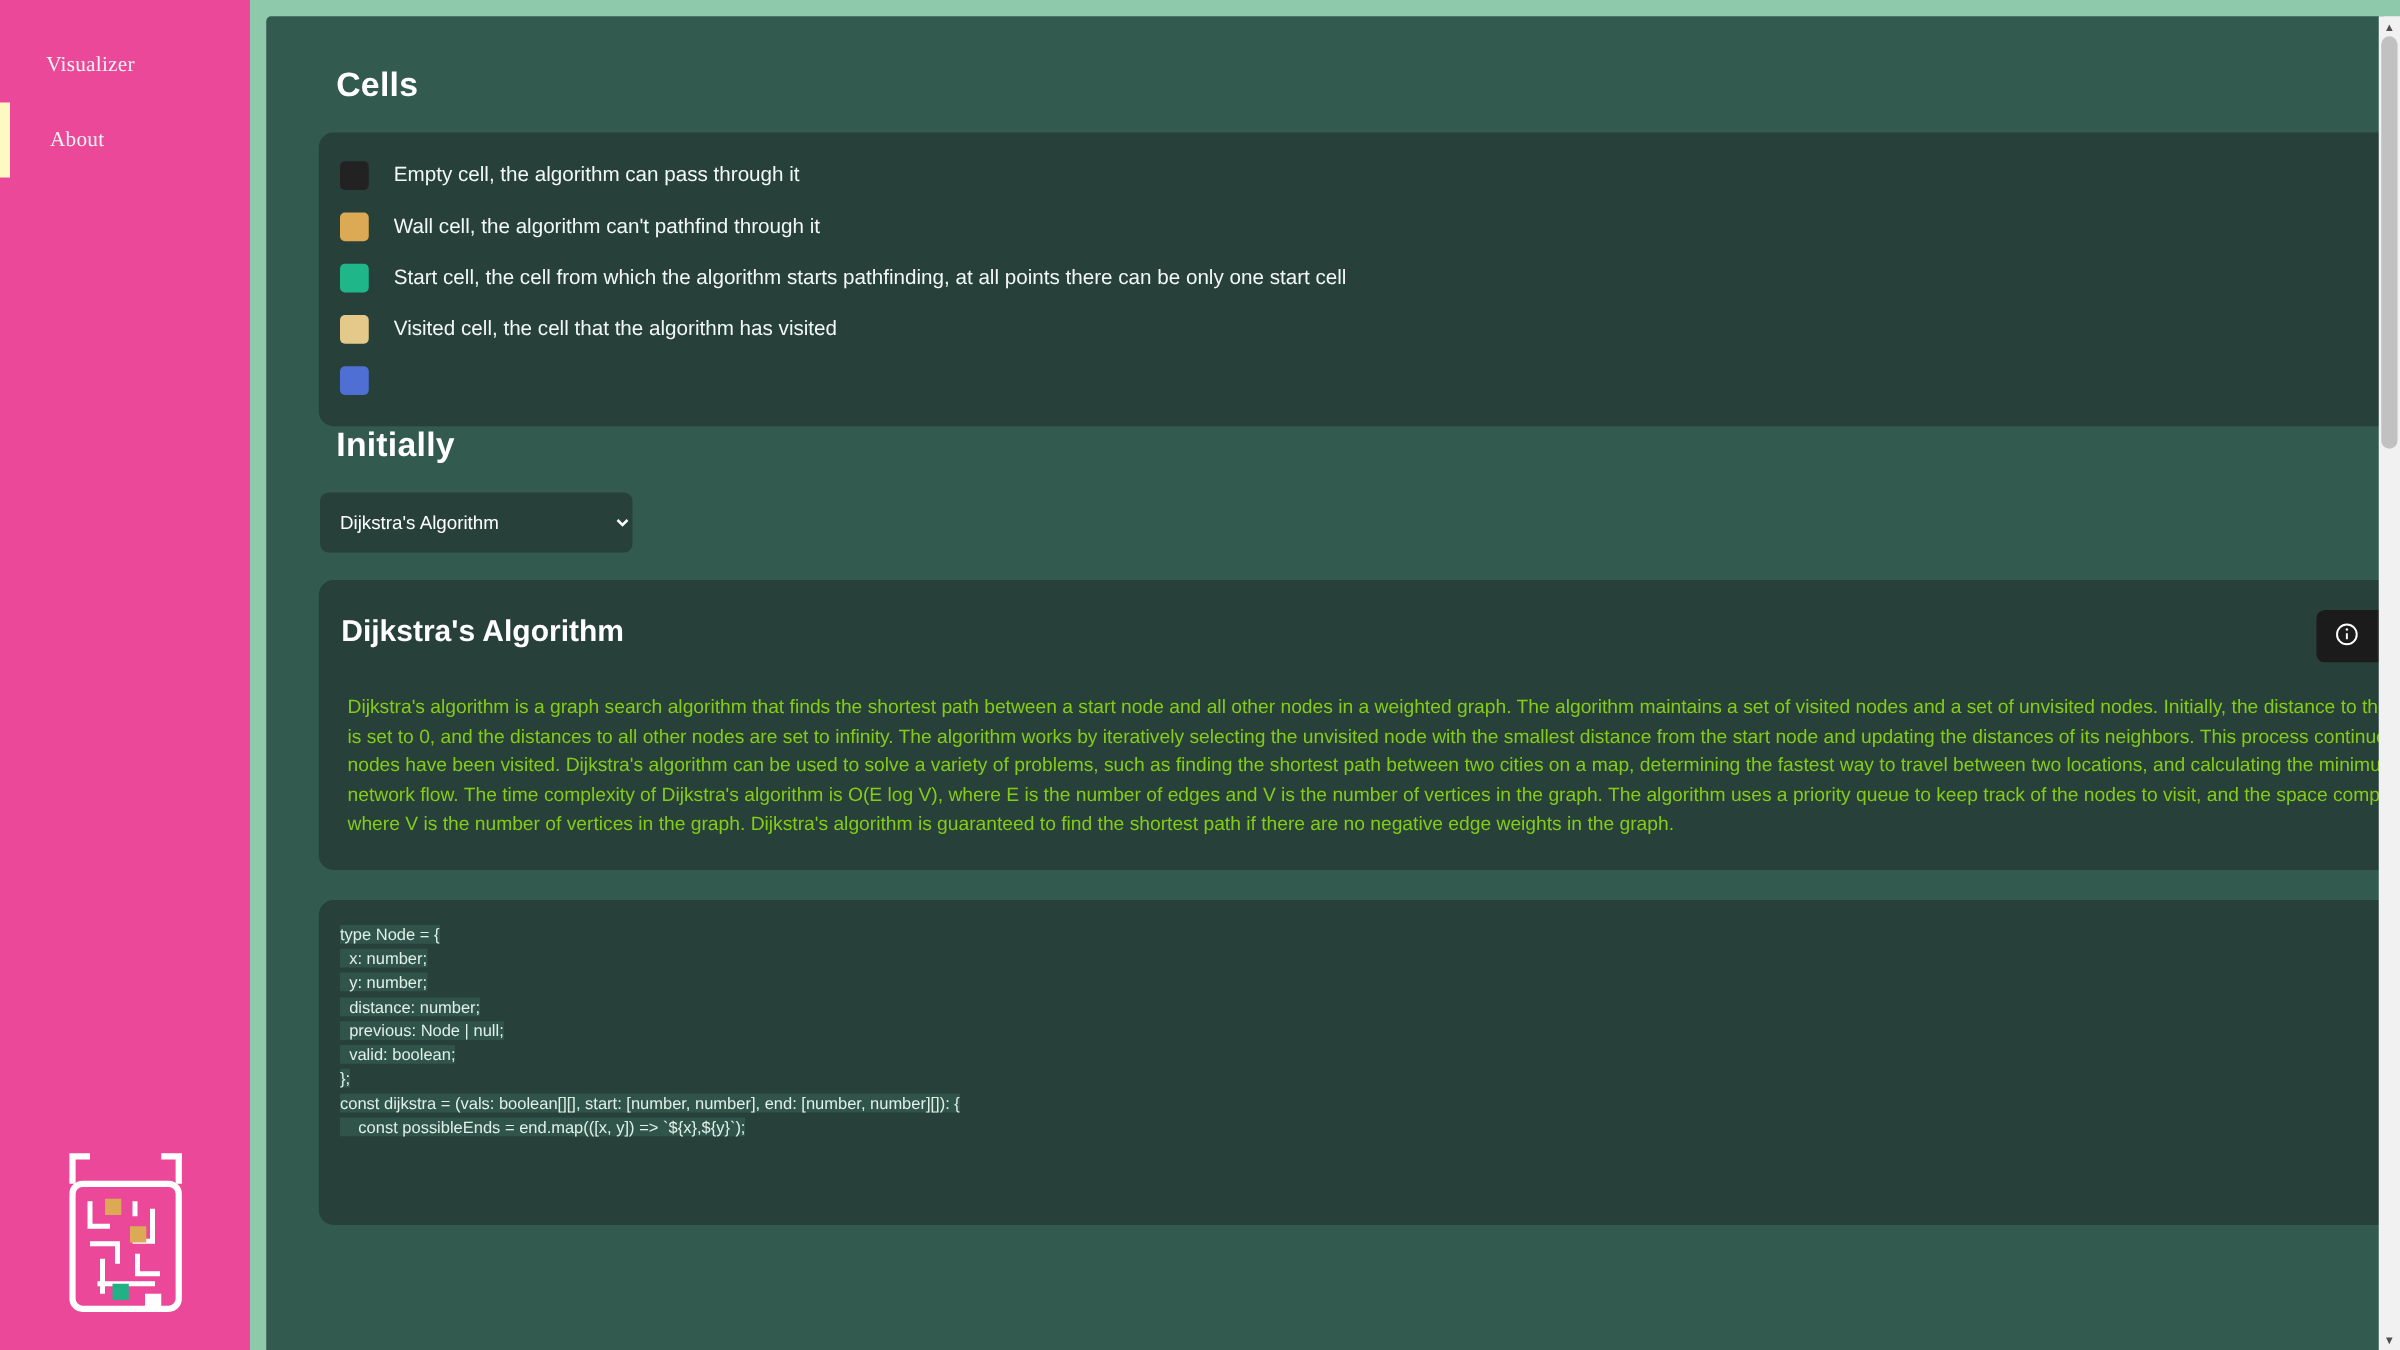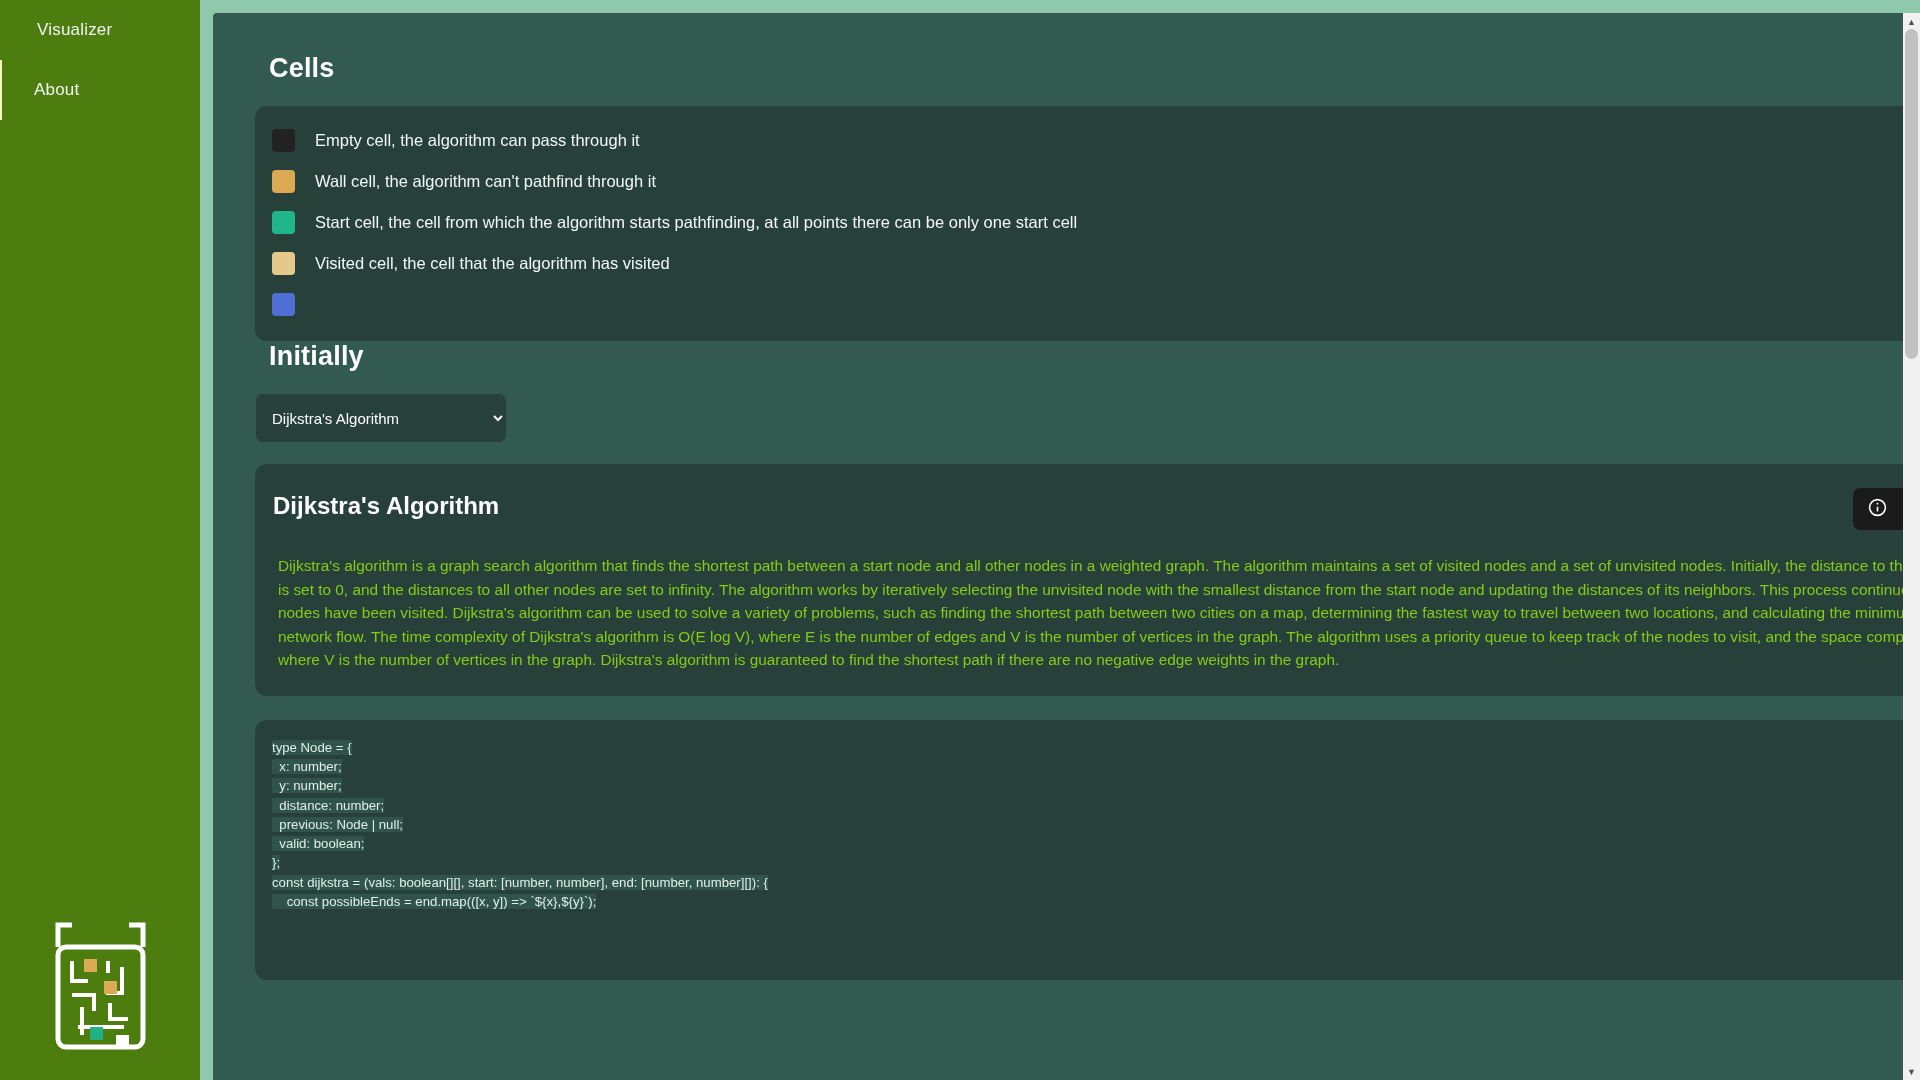--- a/index.html
+++ b/index.html
@@ -11,36 +11,38 @@
     background: #2f5047;
     font-family: "Liberation Sans", sans-serif;
   }
 
   #app { display: flex; width: 1920px; height: 1080px; }
 
   
   .sidebar {
     width: 200px;
     flex: 0 0 200px;
-    background: #4d7c0f;
+    background: #ec4899;
     position: relative;
+    padding-top: 22px;
+    font-family: Liberation Serif, serif;
   }
   .nav-item {
     height: 60px;
     display: flex;
     align-items: center;
     padding-left: 32px;
     color: #eef5f2;
     font-size: 17px;
     letter-spacing: .2px;
     border-left: 5px solid transparent;
     cursor: pointer;
   }
   .nav-item.active {
-    border-left: 2px solid #fef9c3;
+    border-left: 8px solid #fef9c3;
   }
   .nav-item .nav-label { pointer-events: none; }
 
   .logo-wrap {
     position: absolute;
     left: 48px;
     bottom: 25px;
     width: 105px;
     height: 148px;
   }

